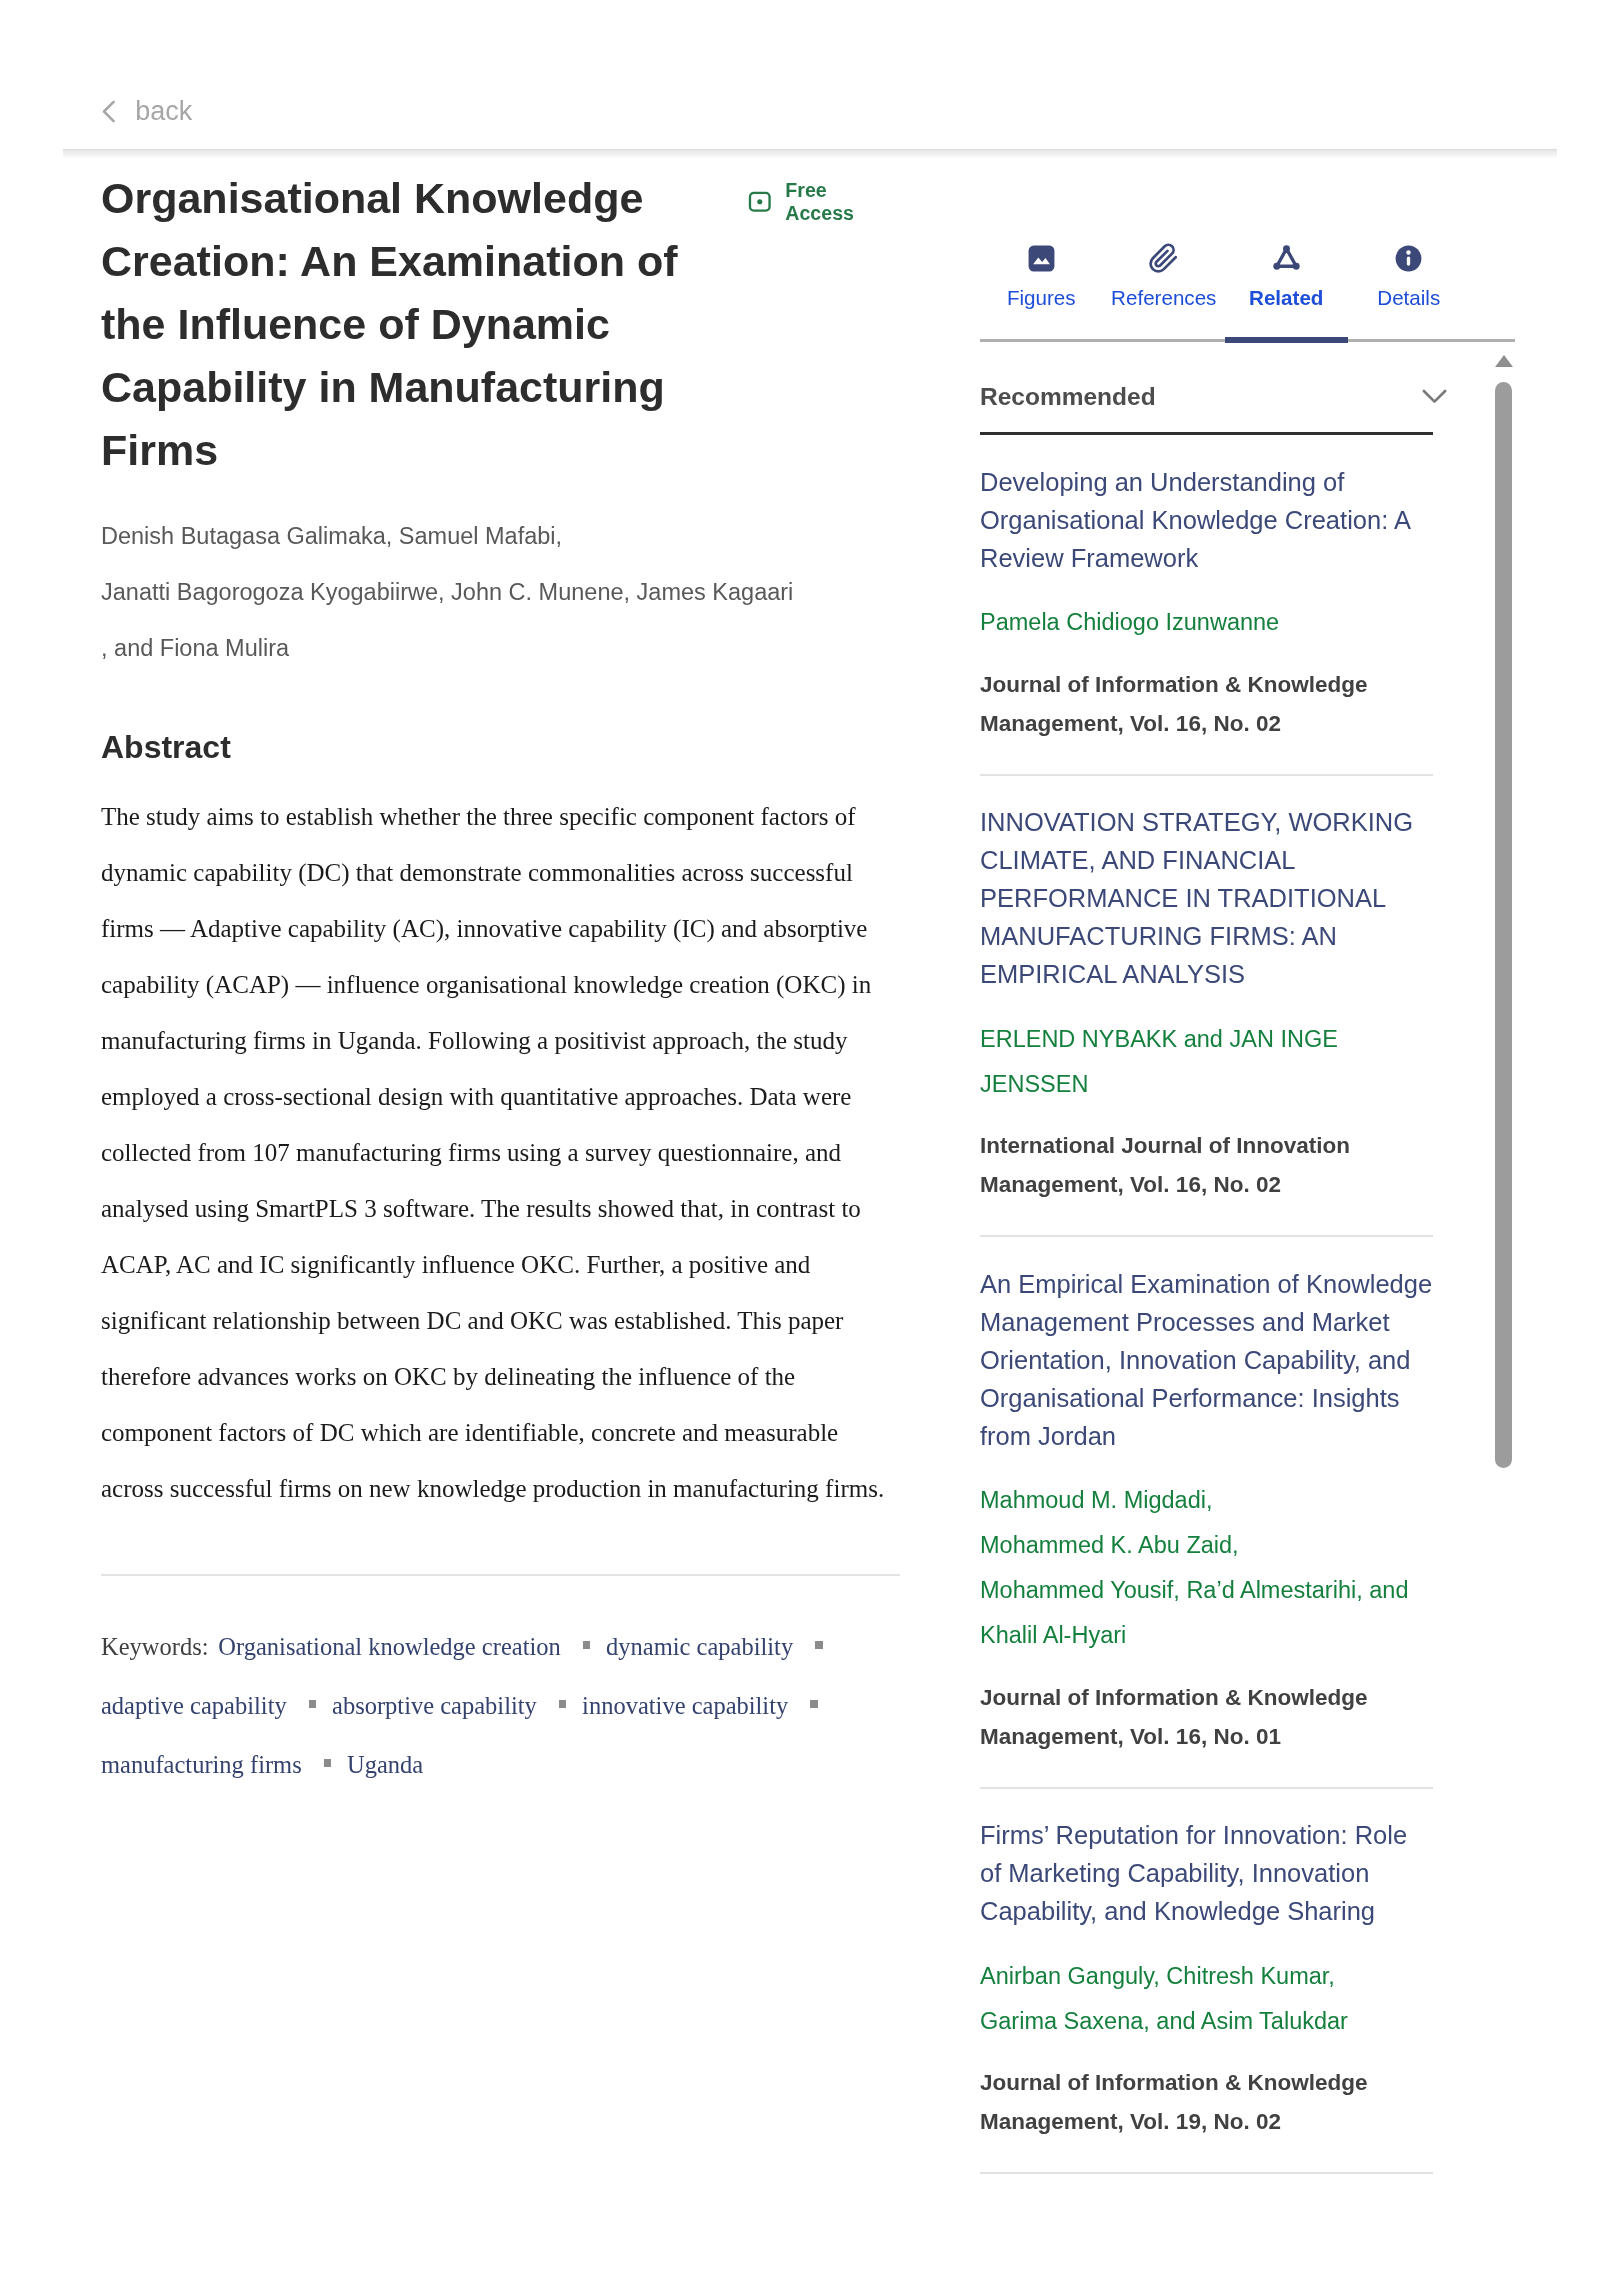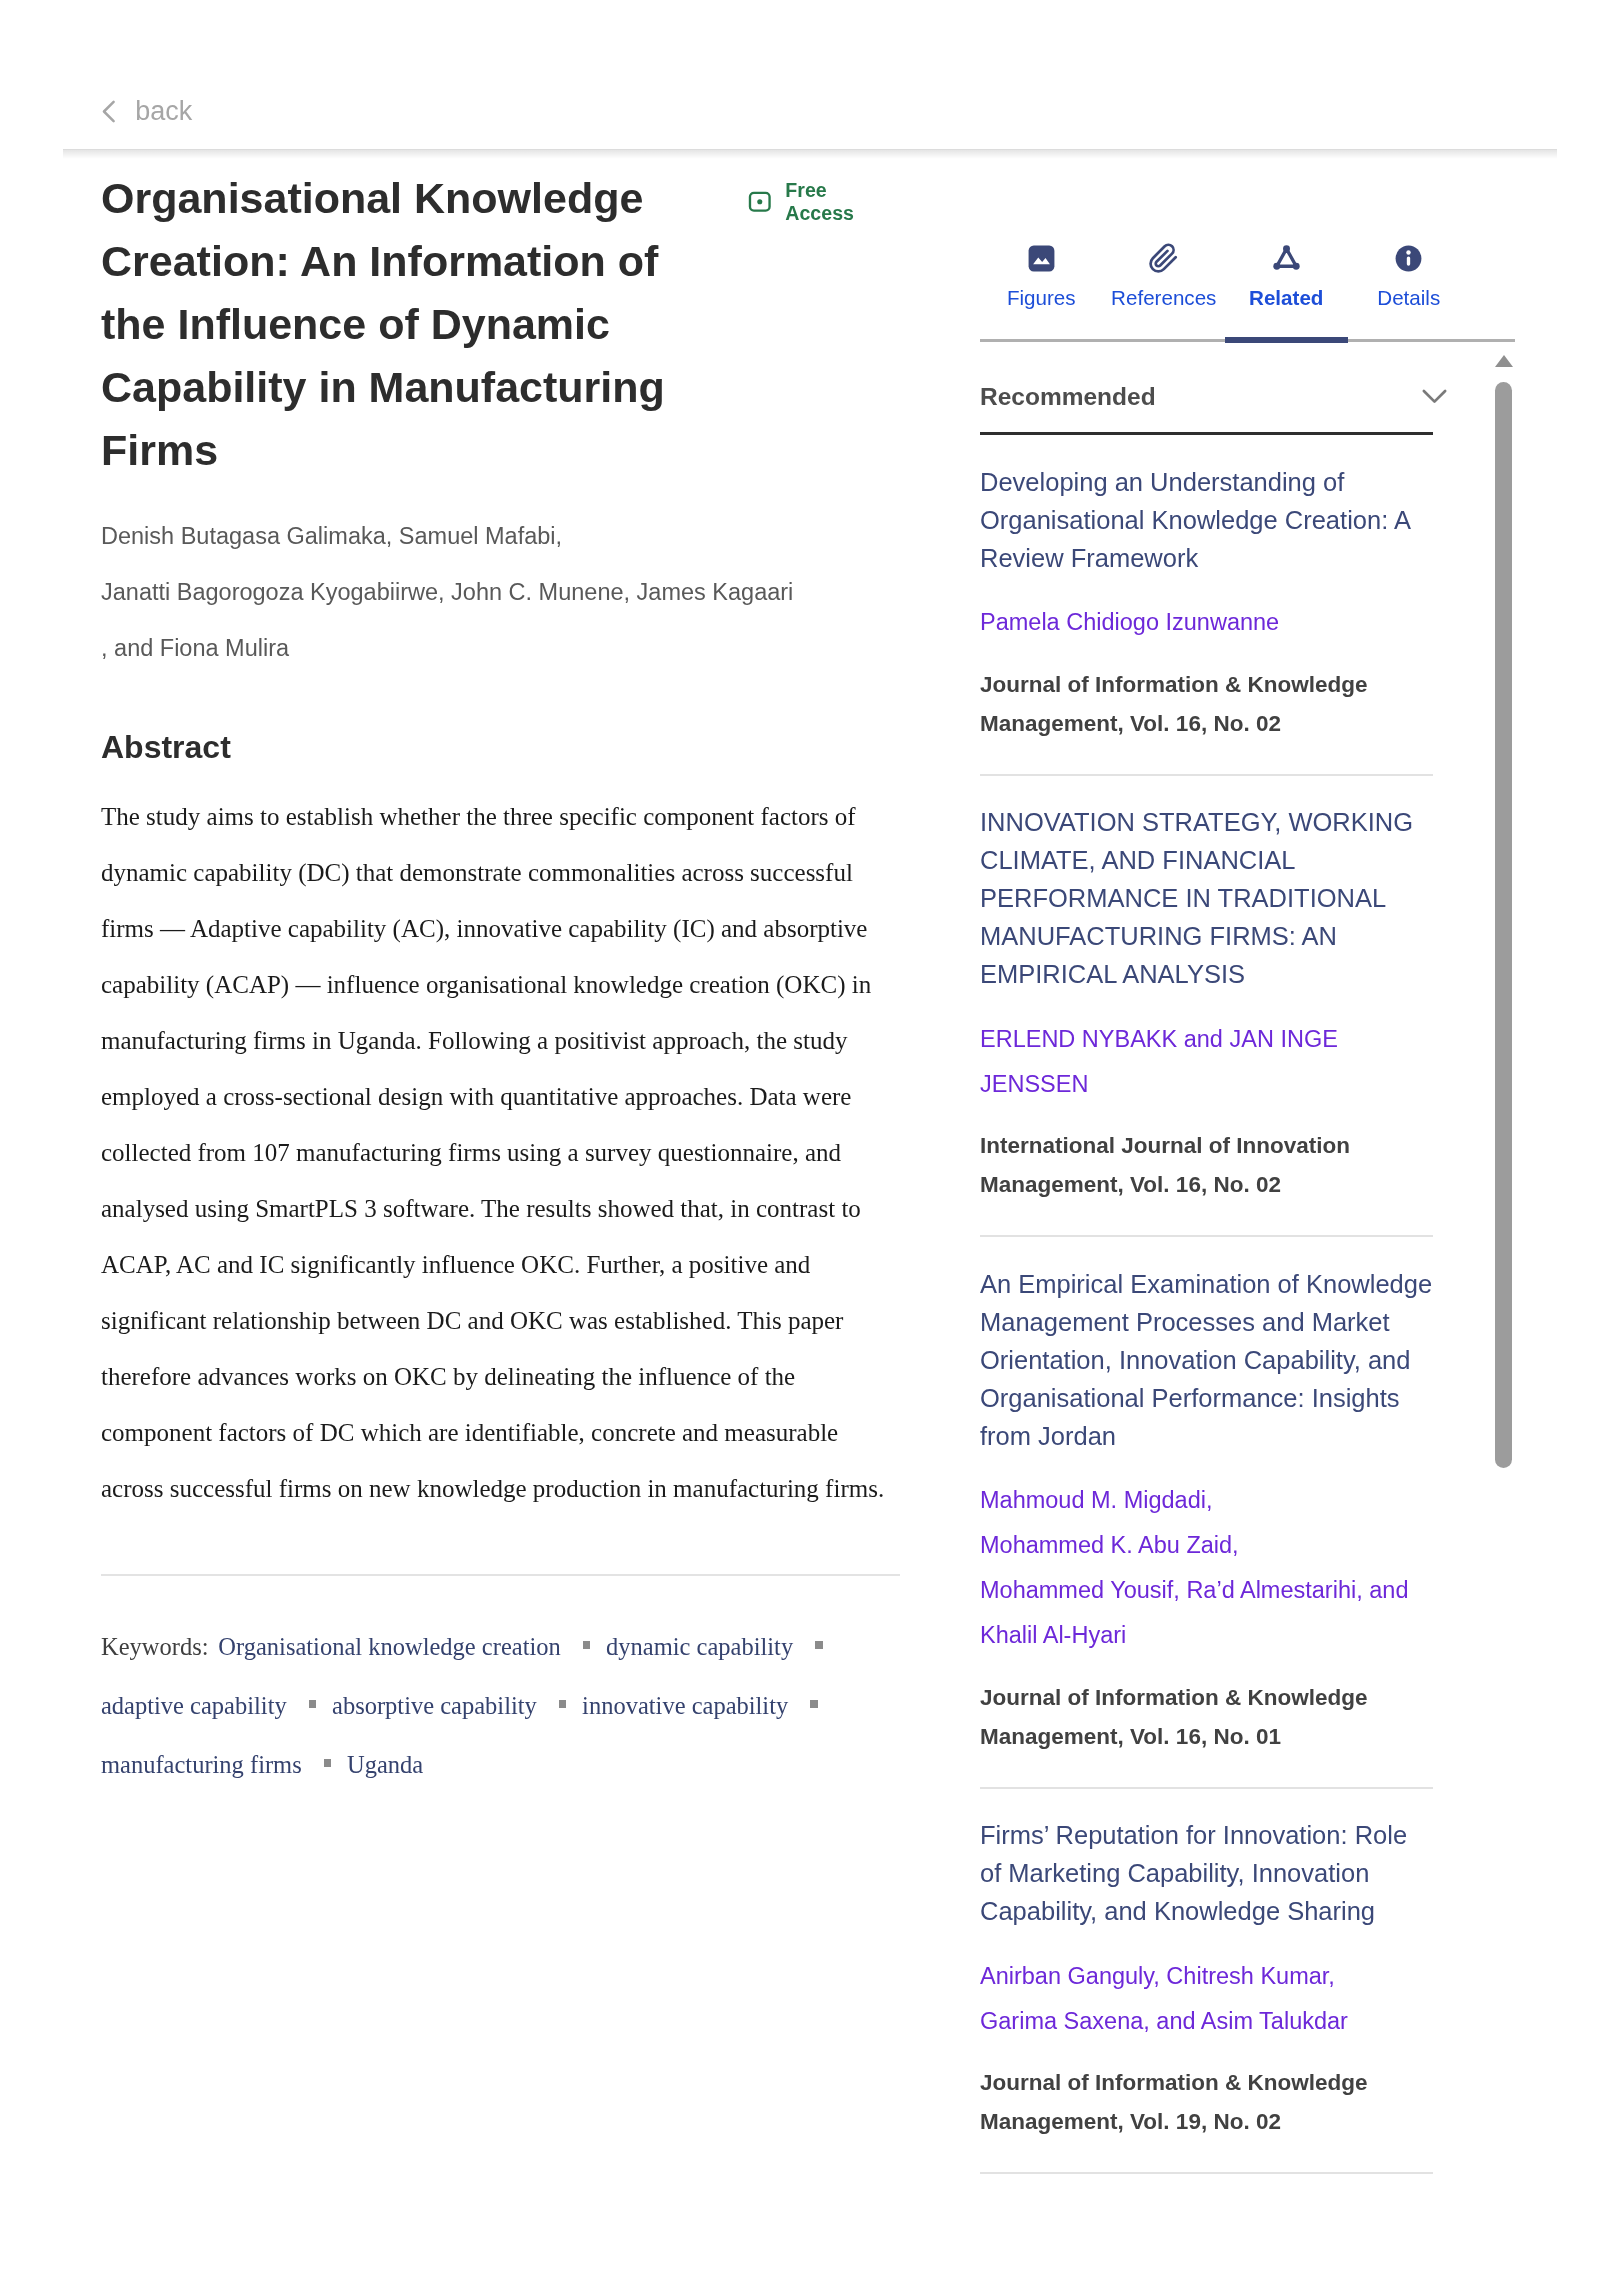--- a/index.html
+++ b/index.html
@@ -39,21 +39,21 @@
   .tab{flex:1;display:flex;flex-direction:column;align-items:center;justify-content:flex-start;gap:11.8px;cursor:pointer;}
   .tab .tab-label{font-size:20.6px;color:#1d4ed8;}
   .tab.active .tab-label{font-weight:700;}
   .tabbar-line{height:2.9px;background:#b0b0b0;position:relative;width:535px;}
   .active-underline{position:absolute;left:245px;top:-2px;width:123px;height:5.9px;background:#3b4878;}
   .rec-header{margin-top:41px;width:469px;display:flex;justify-content:space-between;align-items:center;cursor:pointer;}
   .rec-header .rec-header-label{font-size:24.5px;font-weight:700;color:#4d4d4d;}
   .dark-divider{margin-top:21.6px;width:453px;height:2.9px;background:#2f2f2f;}
   .rec-item{width:453px;padding:27.4px 0 31px 0;border-bottom:2px solid #e2e2e2;}
   .rec-title{font-size:25.5px;line-height:38px;color:#3b4878;cursor:pointer;}
-  .rec-authors{margin-top:23.5px;font-size:23.5px;line-height:45px;color:#6d28d9;white-space:pre-line;}
+  .rec-authors{margin-top:23.5px;font-size:23.5px;line-height:45px;color:#15803d;white-space:pre-line;}
   .rec-journal{margin-top:19.6px;font-size:22.5px;line-height:39px;font-weight:700;color:#414141;}
 
   
   .scrollbar{position:absolute;left:1491px;top:349px;width:25.5px;height:1941px;}
   .scroll-up-arrow{width:0;height:0;margin:5.9px auto 0 auto;
     border-left:9.8px solid transparent;border-right:9.8px solid transparent;border-bottom:12.7px solid #8f8f8f;cursor:pointer;}
   .scroll-thumb{position:absolute;left:3.9px;top:33px;width:17.6px;height:1086px;background:#9c9c9c;border-radius:9.8px;cursor:pointer;}
 
   svg{display:block;}
 </style>
@@ -78,21 +78,21 @@
     <div class="free-badge">
       <span>
         <svg width="25.5" height="23.5" viewBox="0 0 26 24" fill="none">
           <rect x="2" y="3" width="20" height="18" rx="4" stroke="#27794a" stroke-width="2.4"></rect>
           <circle cx="12" cy="12" r="2.6" fill="#27794a"></circle>
         </svg>
       </span>
       <span>Free Access</span>
     </div>
 
-    <h1 class="article-title">Organisational Knowledge Creation: An Information of the Influence of Dynamic Capability in Manufacturing Firms</h1>
+    <h1 class="article-title">Organisational Knowledge Creation: An Examination of the Influence of Dynamic Capability in Manufacturing Firms</h1>
 
     <div class="authors">Denish Butagasa Galimaka, Samuel Mafabi,
 Janatti Bagorogoza Kyogabiirwe, John C. Munene, James Kagaari
 , and Fiona Mulira</div>
 
 
     <h2 class="abstract-heading">Abstract</h2>
     <p class="abstract">The study aims to establish whether the three specific component factors of dynamic capability (DC) that demonstrate commonalities across successful firms — Adaptive capability (AC), innovative capability (IC) and absorptive capability (ACAP) — influence organisational knowledge creation (OKC) in manufacturing firms in Uganda. Following a positivist approach, the study employed a cross-sectional design with quantitative approaches. Data were collected from 107 manufacturing firms using a survey questionnaire, and analysed using SmartPLS 3 software. The results showed that, in contrast to ACAP, AC and IC significantly influence OKC. Further, a positive and significant relationship between DC and OKC was established. This paper therefore advances works on OKC by delineating the influence of the component factors of DC which are identifiable, concrete and measurable across successful firms on new knowledge production in manufacturing firms.</p>
 
     <div class="kw-divider"></div>

